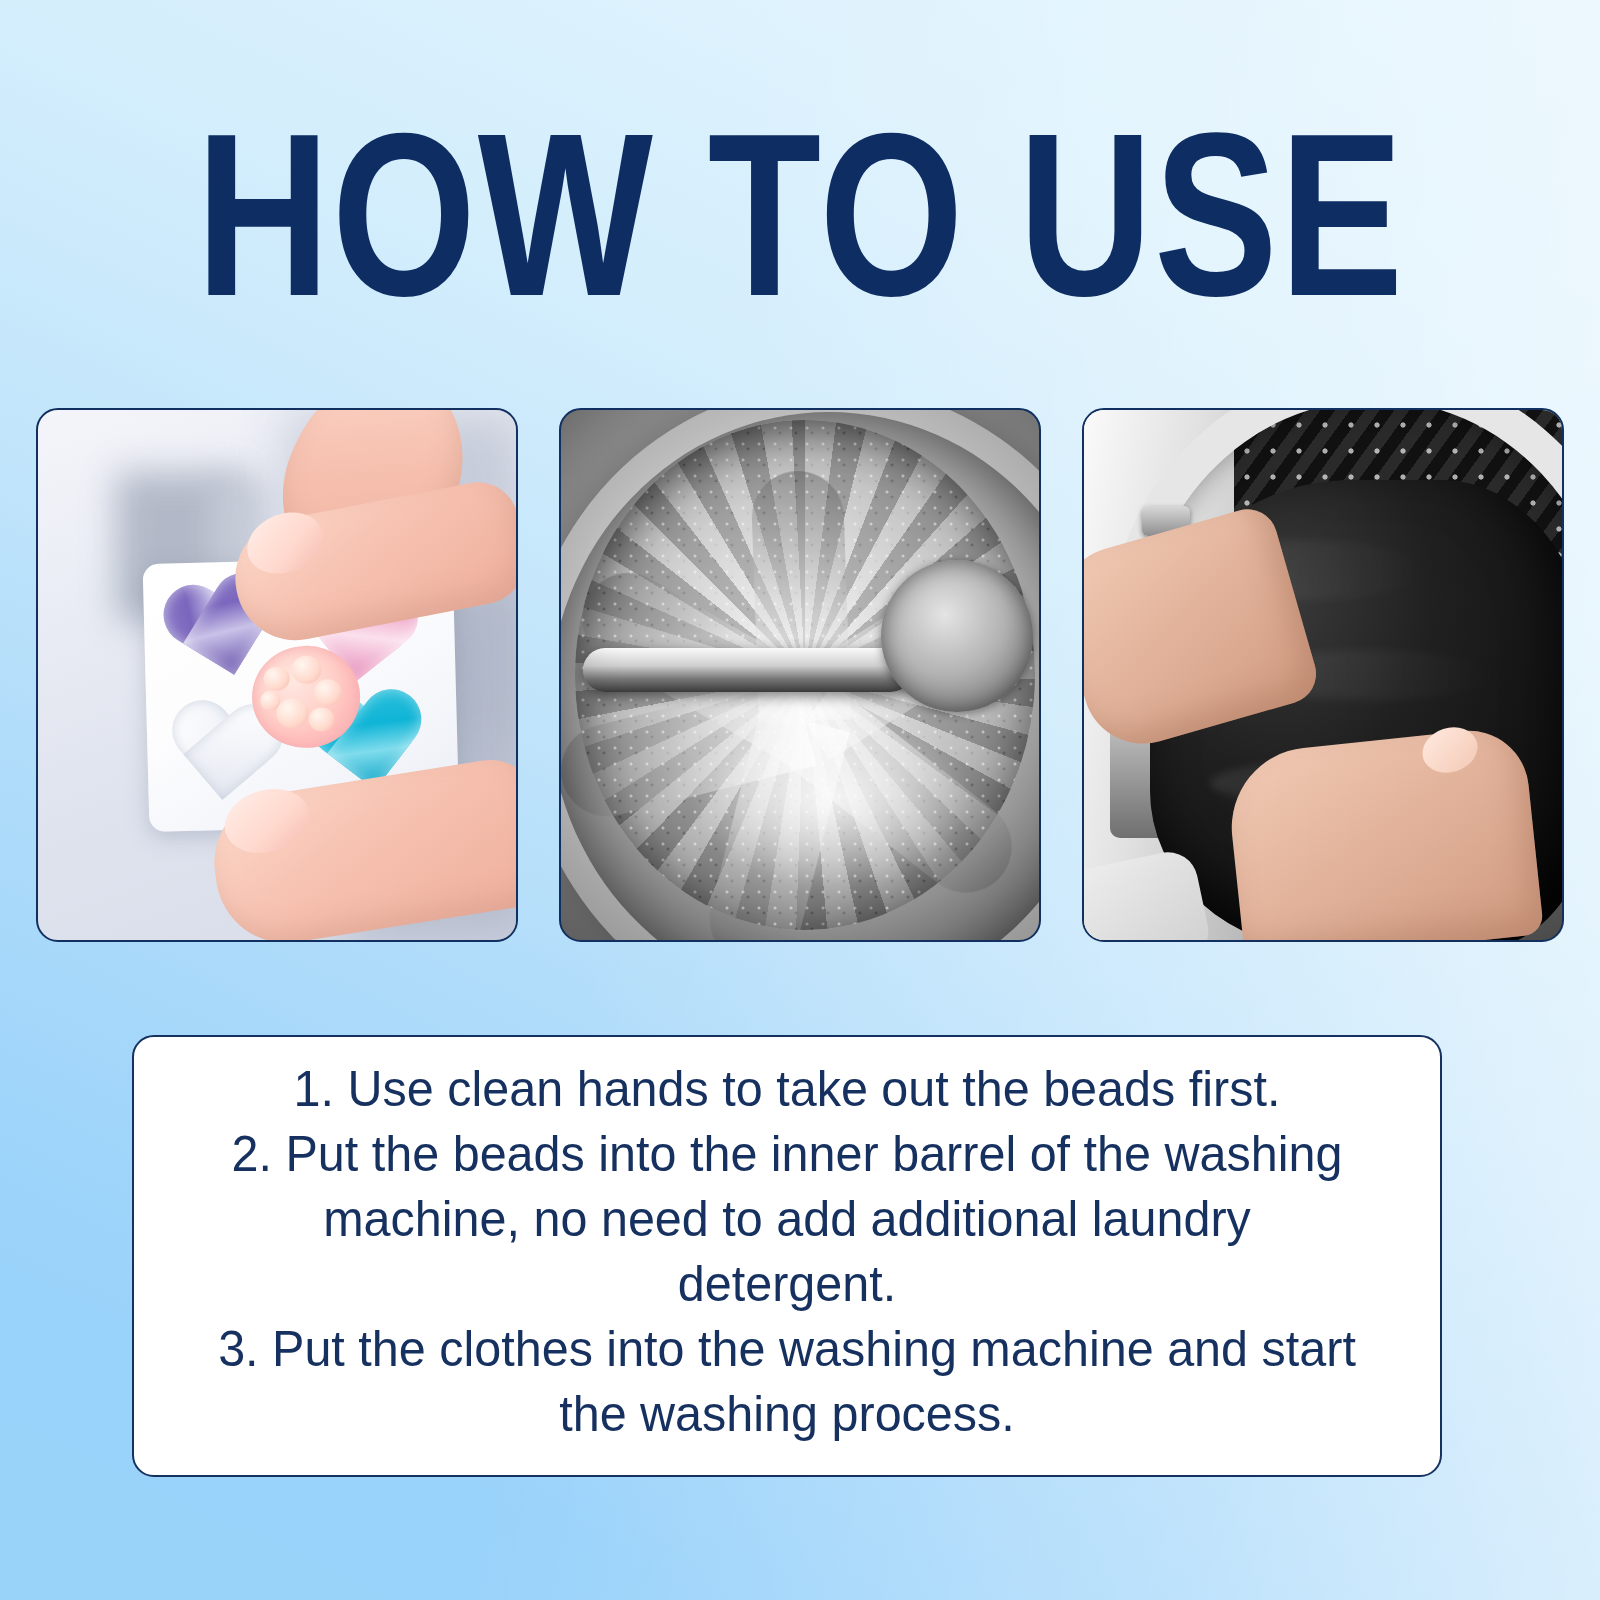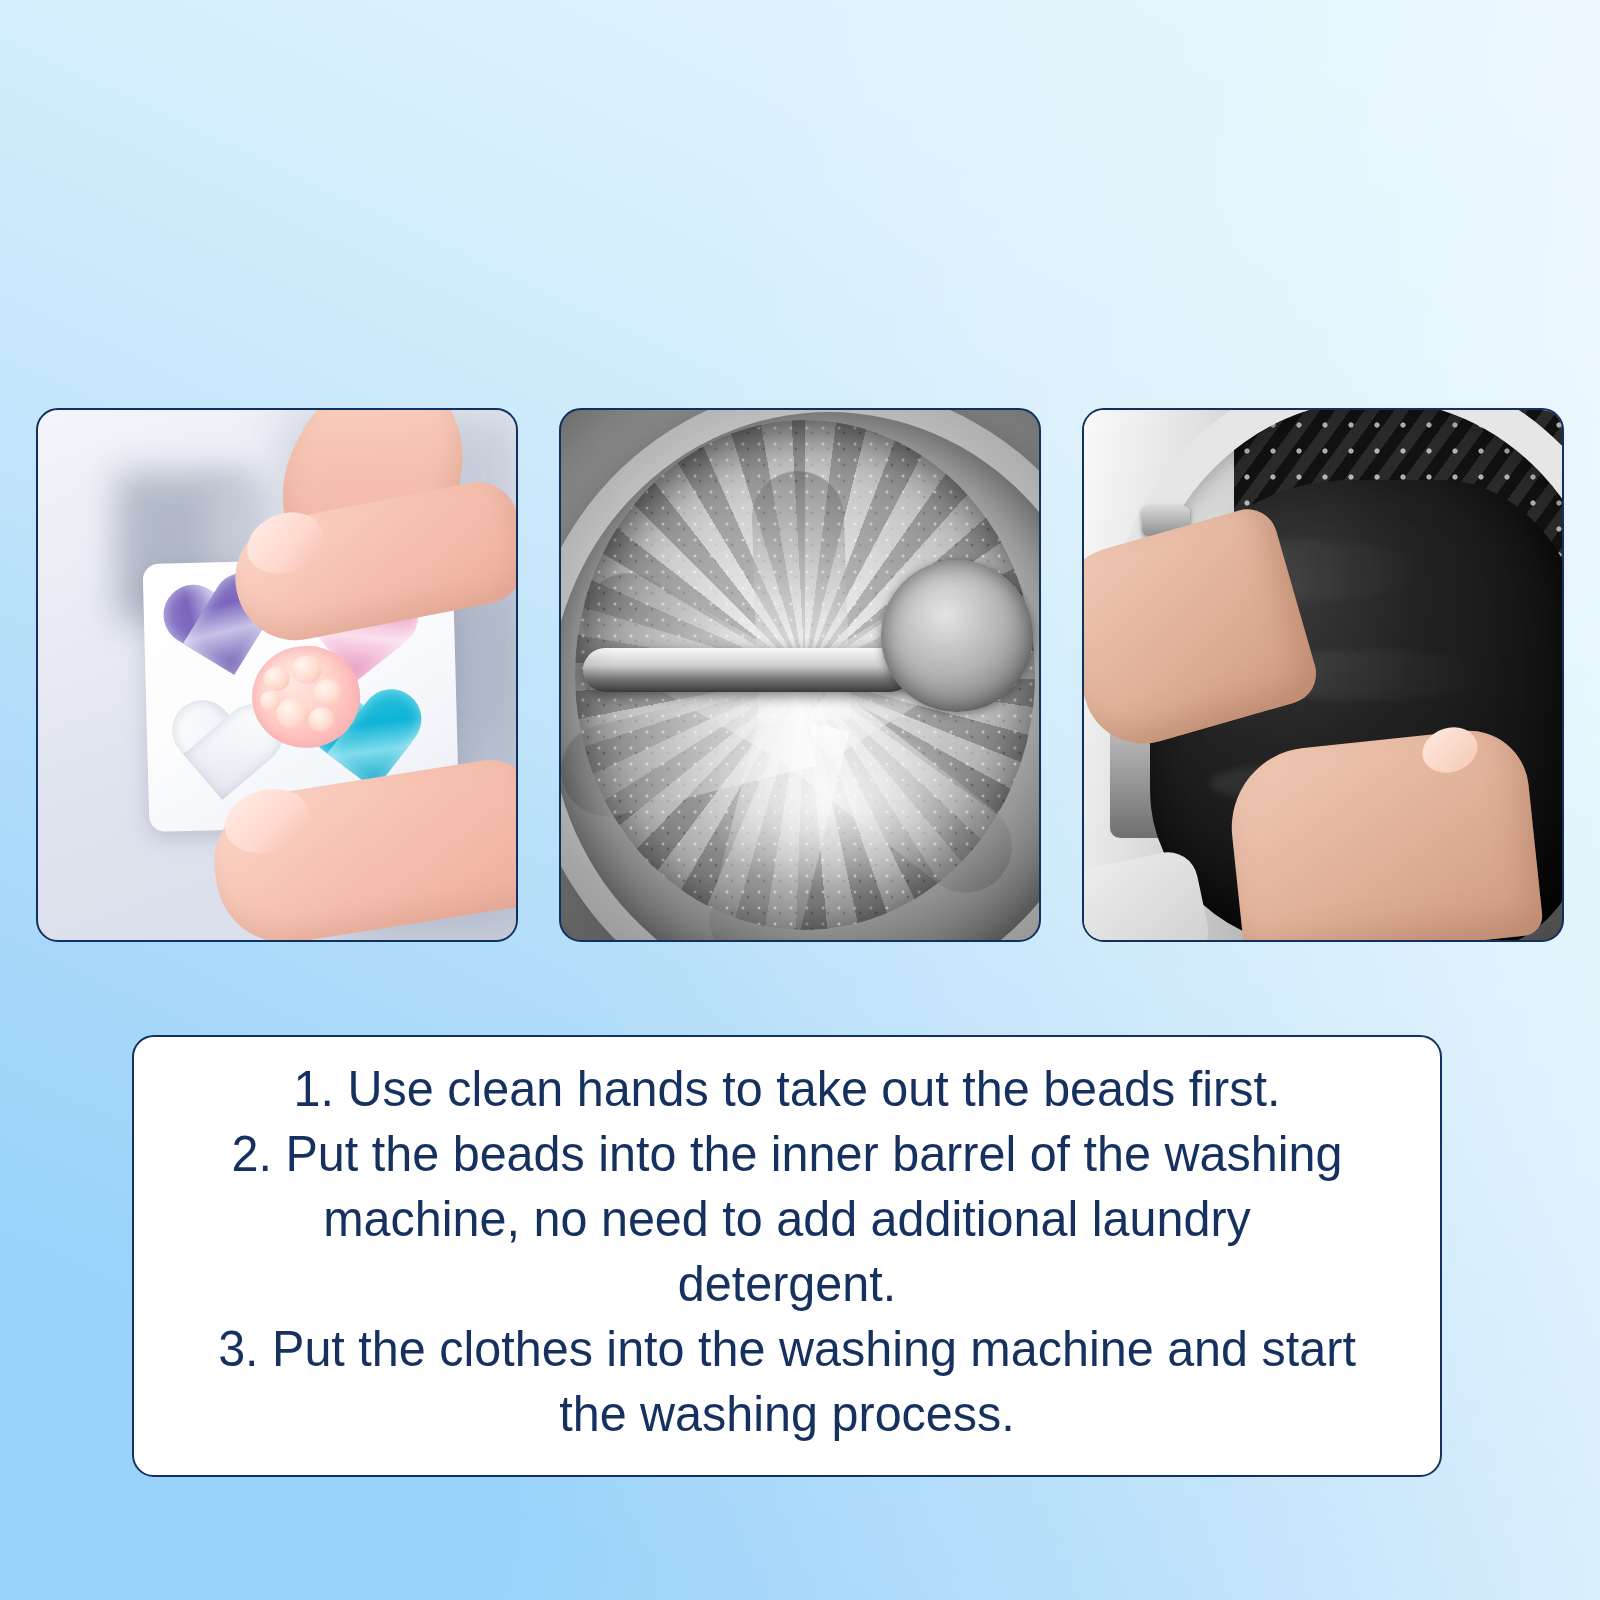--- a/index.html
+++ b/index.html
@@ -372,20 +372,23 @@
     transform: scaleX(0.97);
     margin-top: -8px;
   }
   .instruction-text .step { display: block; }
 </style>
 </head>
 <body>
 
 <div id="poster">
 
+  <div class="title-wrap">
+    <div class="title">HOW TO USE</div>
+  </div>
 
   <div class="photo-row">
 
     <div class="photo p1">
       <div class="bg-blur-a"></div>
       <div class="bg-blur-b"></div>
       <div class="bg-blur-c"></div>
       <div class="bg-blur-d"></div>
       <div class="pod">
         <div class="heart heart-purple"></div>

